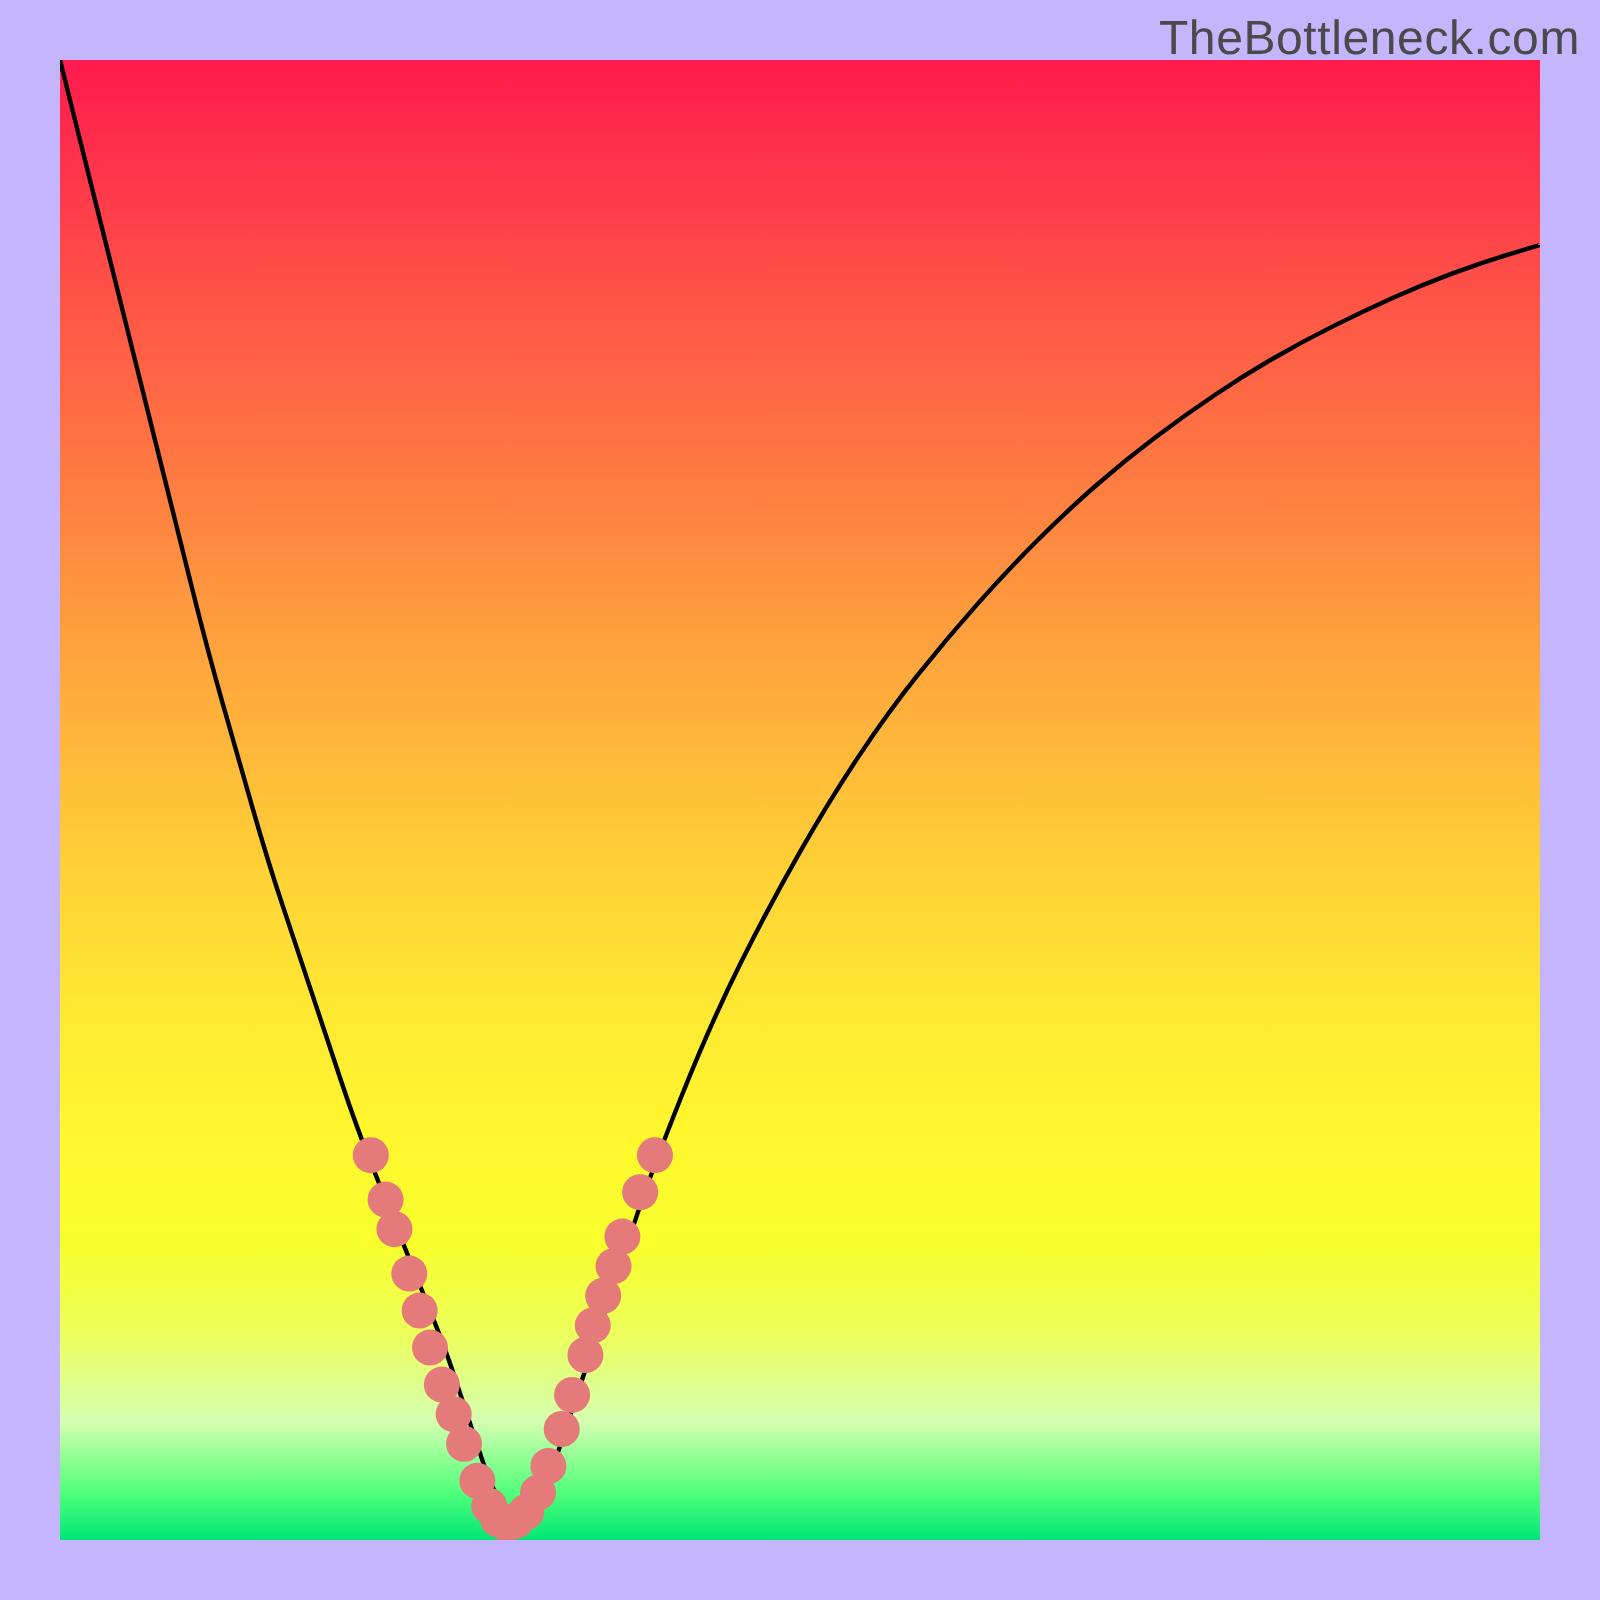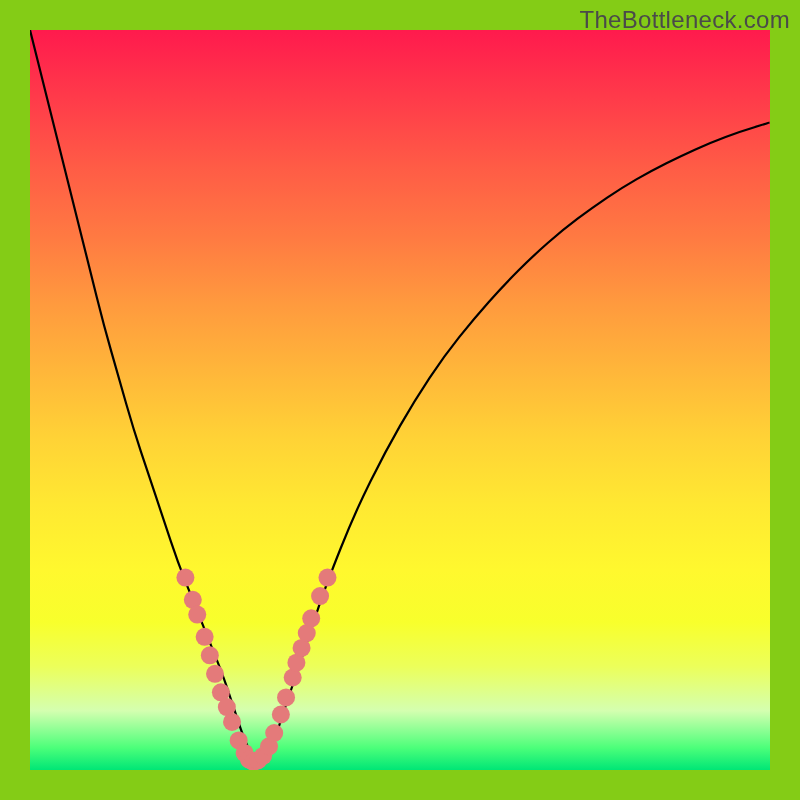--- a/index.html
+++ b/index.html
@@ -7,21 +7,21 @@
     padding: 0;
     width: 800px;
     height: 800px;
     overflow: hidden;
     background: #000;
     font-family: Arial, Helvetica, sans-serif;
   }
   .frame {
     position: absolute;
     inset: 0;
-    background: #84cc16;
+    background: #c4b5fd;
   }
   .plot {
     position: absolute;
     left: 30px;
     top: 30px;
     width: 740px;
     height: 740px;
     background: linear-gradient(
       to bottom,
       #ff1a4d 0%,

